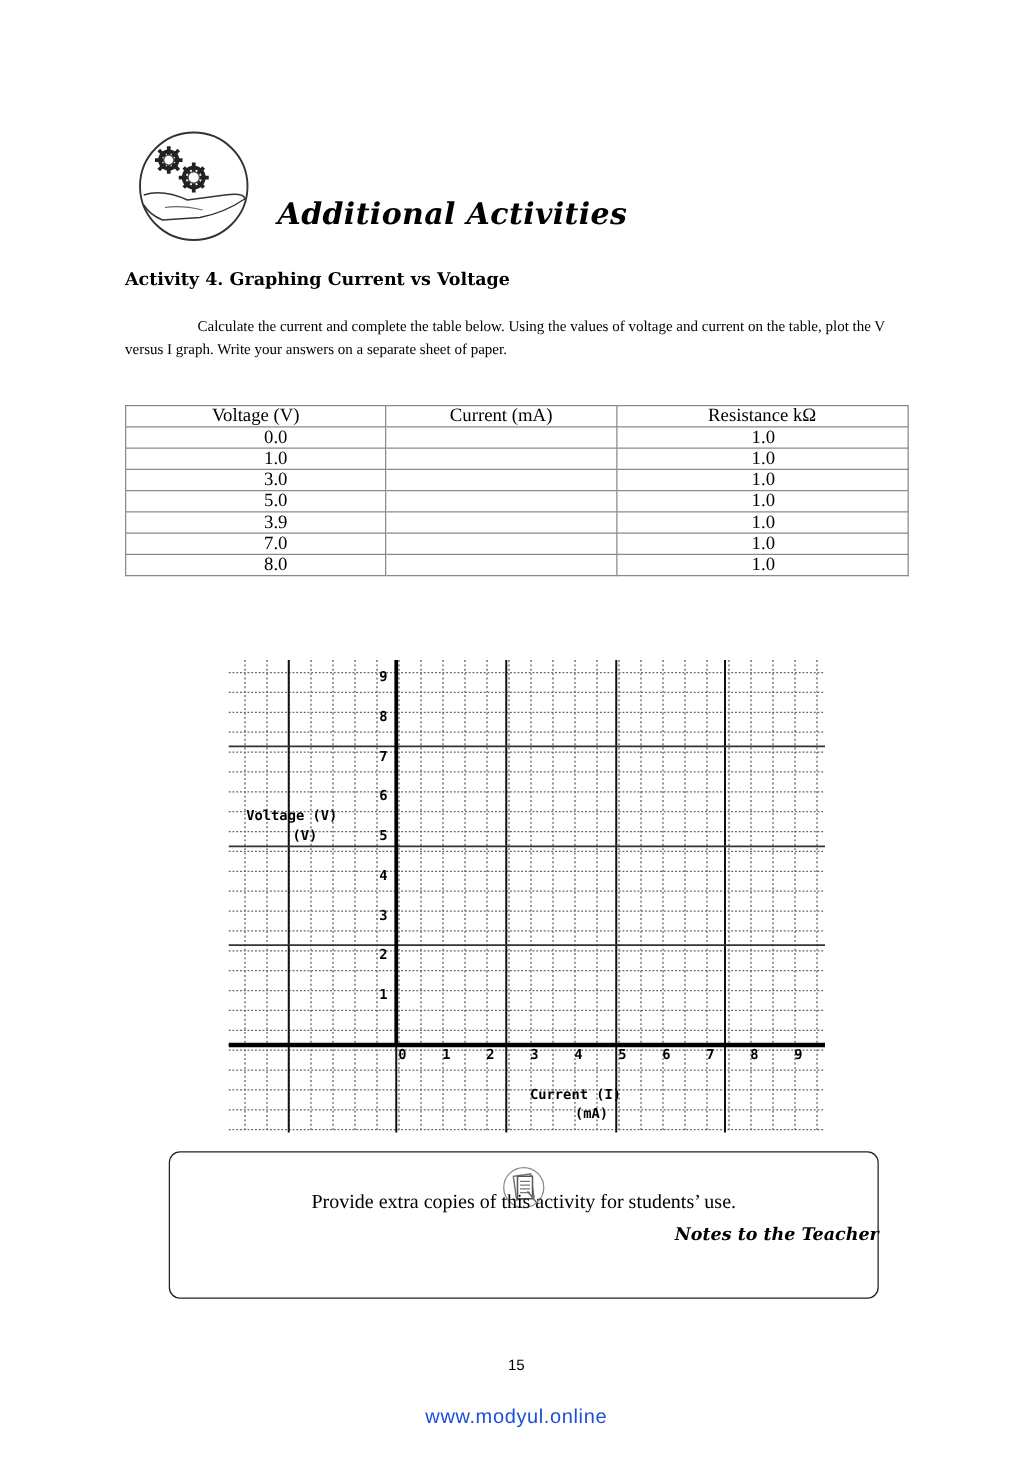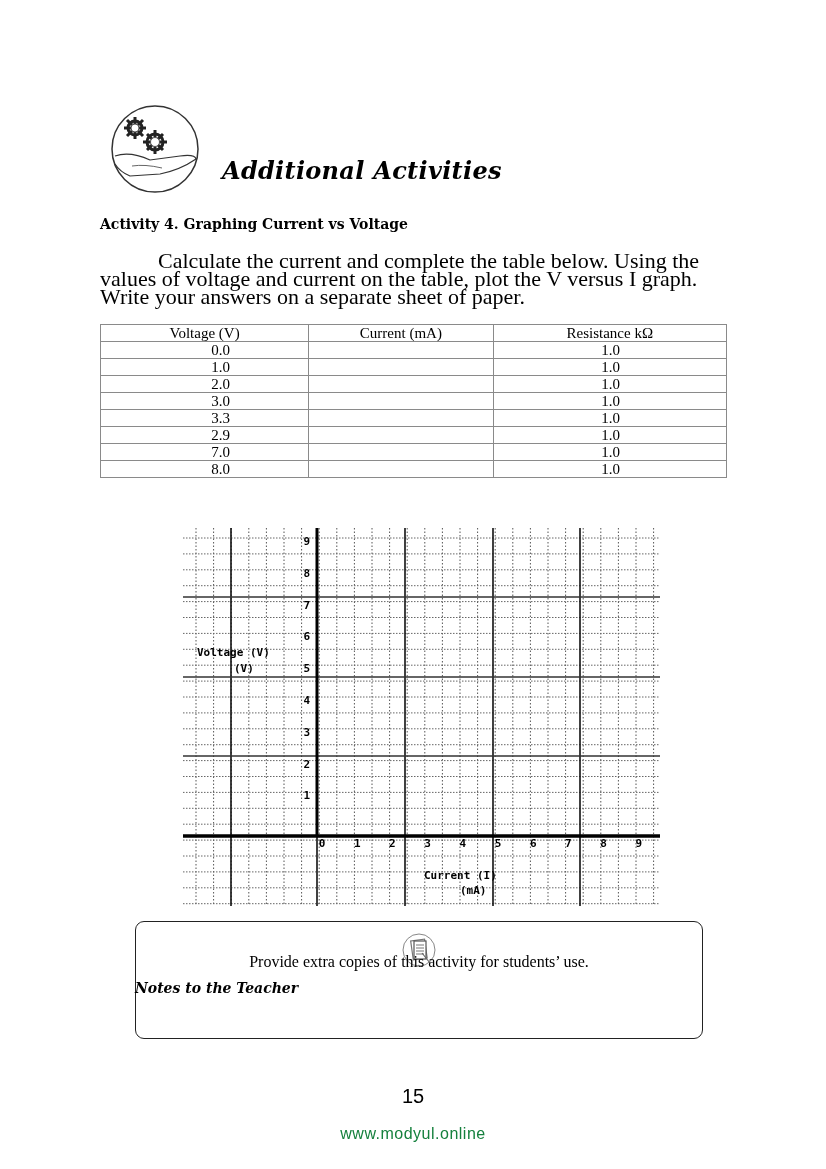--- a/index.html
+++ b/index.html
@@ -4,42 +4,42 @@
   <style>
     html, body { margin: 0; padding: 0; background: #ffffff; }
     body { width: 826px; height: 1169px; position: relative; overflow: hidden; color: #000; }
     .abs { position: absolute; }
 
     
     .logo { left: 110px; top: 104px; width: 90px; height: 90px; }
     .section-title { left: 222px; top: 130px; font-family: "DejaVu Serif", serif; font-style: italic; font-weight: bold; font-size: 24px; letter-spacing: 0.3px; margin-top: 26px; }
 
     .activity-title { left: 100px; top: 216px; font-family: "DejaVu Serif", serif; font-weight: bold; font-size: 14px; }
-    .instructions { left: 100px; top: 252px; width: 630px; font-family: "Liberation Serif", serif; font-size: 22px; line-height: 18px; text-indent: 58px; }
+    .instructions { left: 100px; top: 252px; width: 630px; font-family: "Liberation Serif", serif; font-size: 12px; line-height: 18px; text-indent: 58px; }
 
     
     .data-table { left: 100px; top: 324px; width: 627px; border-collapse: collapse; font-family: "Liberation Serif", serif; font-size: 15px; }
     .data-table th, .data-table td { border: 1px solid #8a8a8a; height: 16px; padding: 0; line-height: 16px; font-weight: normal; }
     .data-table th { text-align: center; }
     .data-table td.v { text-align: center; padding-left: 32px; }
     .data-table td.r { text-align: right; padding-right: 106px; }
     .col1 { width: 208px; } .col2 { width: 184px; } .col3 { width: 233px; }
 
     
     .graph { left: 180px; top: 524px; width: 484px; height: 386px; }
     .graph text { font-family: "DejaVu Sans Mono", monospace; font-weight: bold; font-size: 11px; fill: #000; }
 
     
     .notes { left: 135px; top: 921px; width: 568px; height: 118px; border: 1.5px solid #222; border-radius: 9px; box-sizing: border-box; }
     .notes-icon { left: 400px; top: 931px; width: 38px; height: 38px; }
-    .notes-title { left: 135px; width: 568px; top: 980px; text-align: left; font-family: "DejaVu Serif", serif; font-style: italic; font-weight: bold; font-size: 14px; }
+    .notes-title { left: 135px; width: 568px; top: 980px; text-align: right; font-family: "DejaVu Serif", serif; font-style: italic; font-weight: bold; font-size: 14px; }
     .notes-body { left: 135px; width: 568px; top: 953px; text-align: center; font-family: "Liberation Serif", serif; font-size: 16px; }
 
-    .page-number { left: 0; width: 826px; top: 1085px; text-align: center; font-family: "Liberation Sans", sans-serif; font-size: 20px; }
-    .watermark { left: 0; width: 826px; top: 1125px; text-align: center; font-family: "Liberation Sans", sans-serif; font-size: 16px; color: #15803d; letter-spacing: 0.5px; }
+    .page-number { left: 0; width: 826px; top: 1085px; text-align: center; font-family: "Liberation Sans", sans-serif; font-size: 12px; }
+    .watermark { left: 0; width: 826px; top: 1125px; text-align: center; font-family: "Liberation Sans", sans-serif; font-size: 16px; color: #1d4ed8; letter-spacing: 0.5px; }
   </style>
 </head>
 <body>
 
 <div class="abs logo">
   <svg width="90" height="90" viewBox="0 0 90 90">
     <circle cx="45" cy="45" r="43" fill="none" stroke="#333" stroke-width="1.5"></circle>
     <g fill="none" stroke="#222" stroke-width="3">
       <circle cx="25" cy="24" r="7"></circle>
       <circle cx="45" cy="38" r="8"></circle>
@@ -78,36 +78,31 @@
         <td class="v">0.0</td>
         <td class="v"></td>
         <td class="r">1.0</td>
       </tr>
       <tr>
         <td class="v">1.0</td>
         <td class="v"></td>
         <td class="r">1.0</td>
       </tr>
       <tr>
-        <td class="v">2.0</td>
-        <td class="v"></td>
-        <td class="r">1.0</td>
-      </tr>
-      <tr>
         <td class="v">3.0</td>
         <td class="v"></td>
         <td class="r">1.0</td>
       </tr>
       <tr>
-        <td class="v">3.3</td>
-        <td class="v"></td>
-        <td class="r">1.0</td>
-      </tr>
-      <tr>
-        <td class="v">2.9</td>
+        <td class="v">5.0</td>
+        <td class="v"></td>
+        <td class="r">1.0</td>
+      </tr>
+      <tr>
+        <td class="v">3.9</td>
         <td class="v"></td>
         <td class="r">1.0</td>
       </tr>
       <tr>
         <td class="v">7.0</td>
         <td class="v"></td>
         <td class="r">1.0</td>
       </tr>
       <tr>
         <td class="v">8.0</td>

